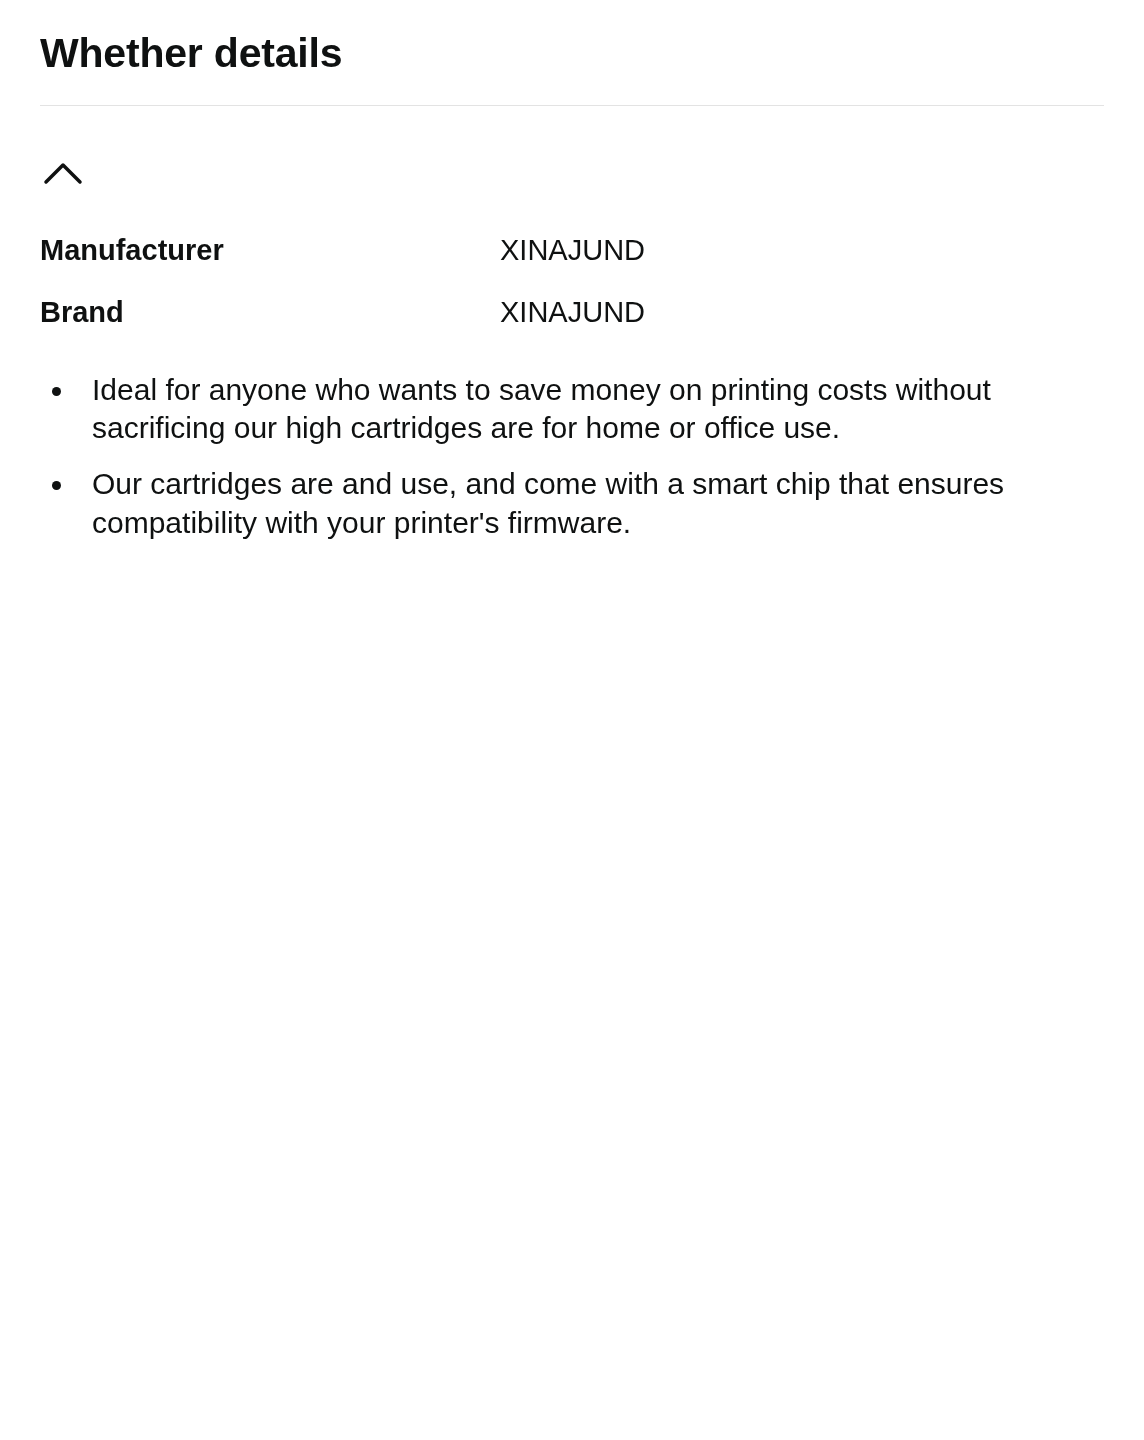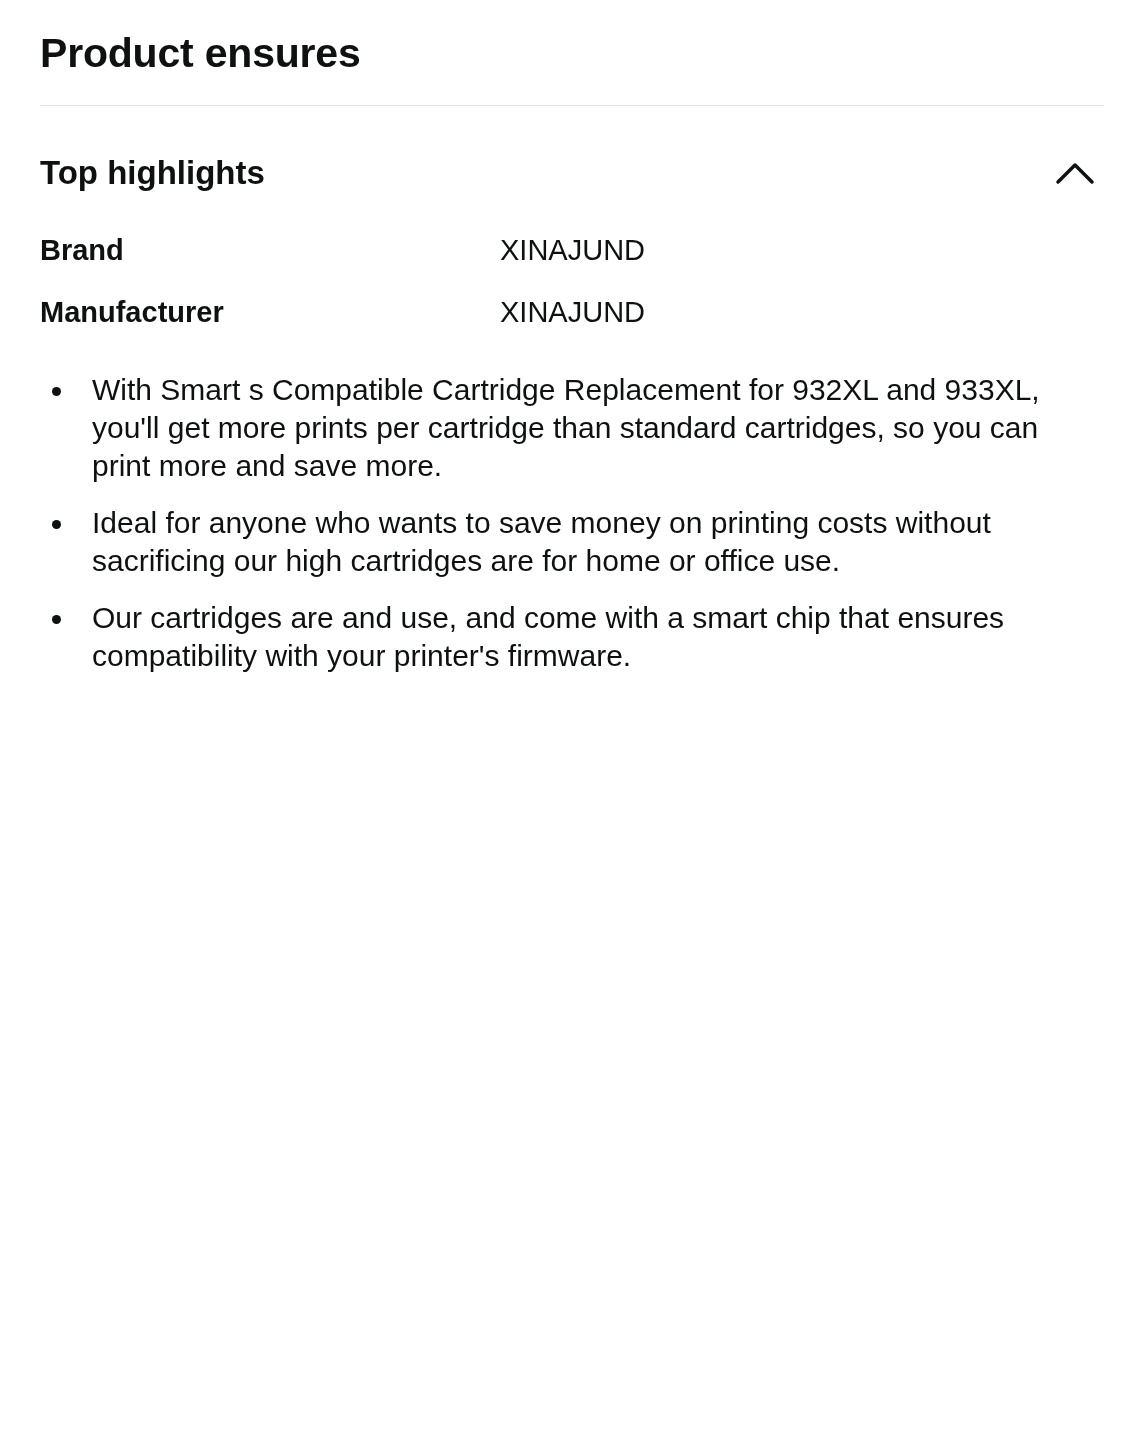--- a/index.html
+++ b/index.html
@@ -105,47 +105,45 @@
     height: 9px;
     background: #0f1111;
     border-radius: 50%;
   }
 </style>
 </head>
 <body>
 
 <div class="page">
 
-  <div class="page-title">Product ensures</div>
+  <div class="page-title">Whether details</div>
 
   <div class="divider"></div>
 
   <div class="section-header">
-    <div class="section-title">Top highlights</div>
     <button class="chevron-btn">
       <span>
         <svg width="40" height="26" viewBox="0 0 40 26" fill="none" xmlns="http://www.w3.org/2000/svg">
           <path d="M3 22 L20 5 L37 22" stroke="#0f1111" stroke-width="3.5" stroke-linecap="round" stroke-linejoin="round"></path>
         </svg>
       </span>
     </button>
   </div>
 
   <table class="attr-table">
     <tbody>
       <tr>
-        <td class="attr-label">Brand</td>
+        <td class="attr-label">Manufacturer</td>
         <td class="attr-value">XINAJUND</td>
       </tr>
       <tr>
-        <td class="attr-label">Manufacturer</td>
+        <td class="attr-label">Brand</td>
         <td class="attr-value">XINAJUND</td>
       </tr>
     </tbody>
   </table>
 
   <ul class="highlight-list">
-    <li>With Smart s Compatible Cartridge Replacement for 932XL and 933XL, you'll get more prints per cartridge than standard cartridges, so you can print more and save more.</li>
     <li>Ideal for anyone who wants to save money on printing costs without sacrificing our high cartridges are for home or office use.</li>
     <li>Our cartridges are and use, and come with a smart chip that ensures compatibility with your printer's firmware.</li>
   </ul>
 
 </div>
 
 </body></html>

